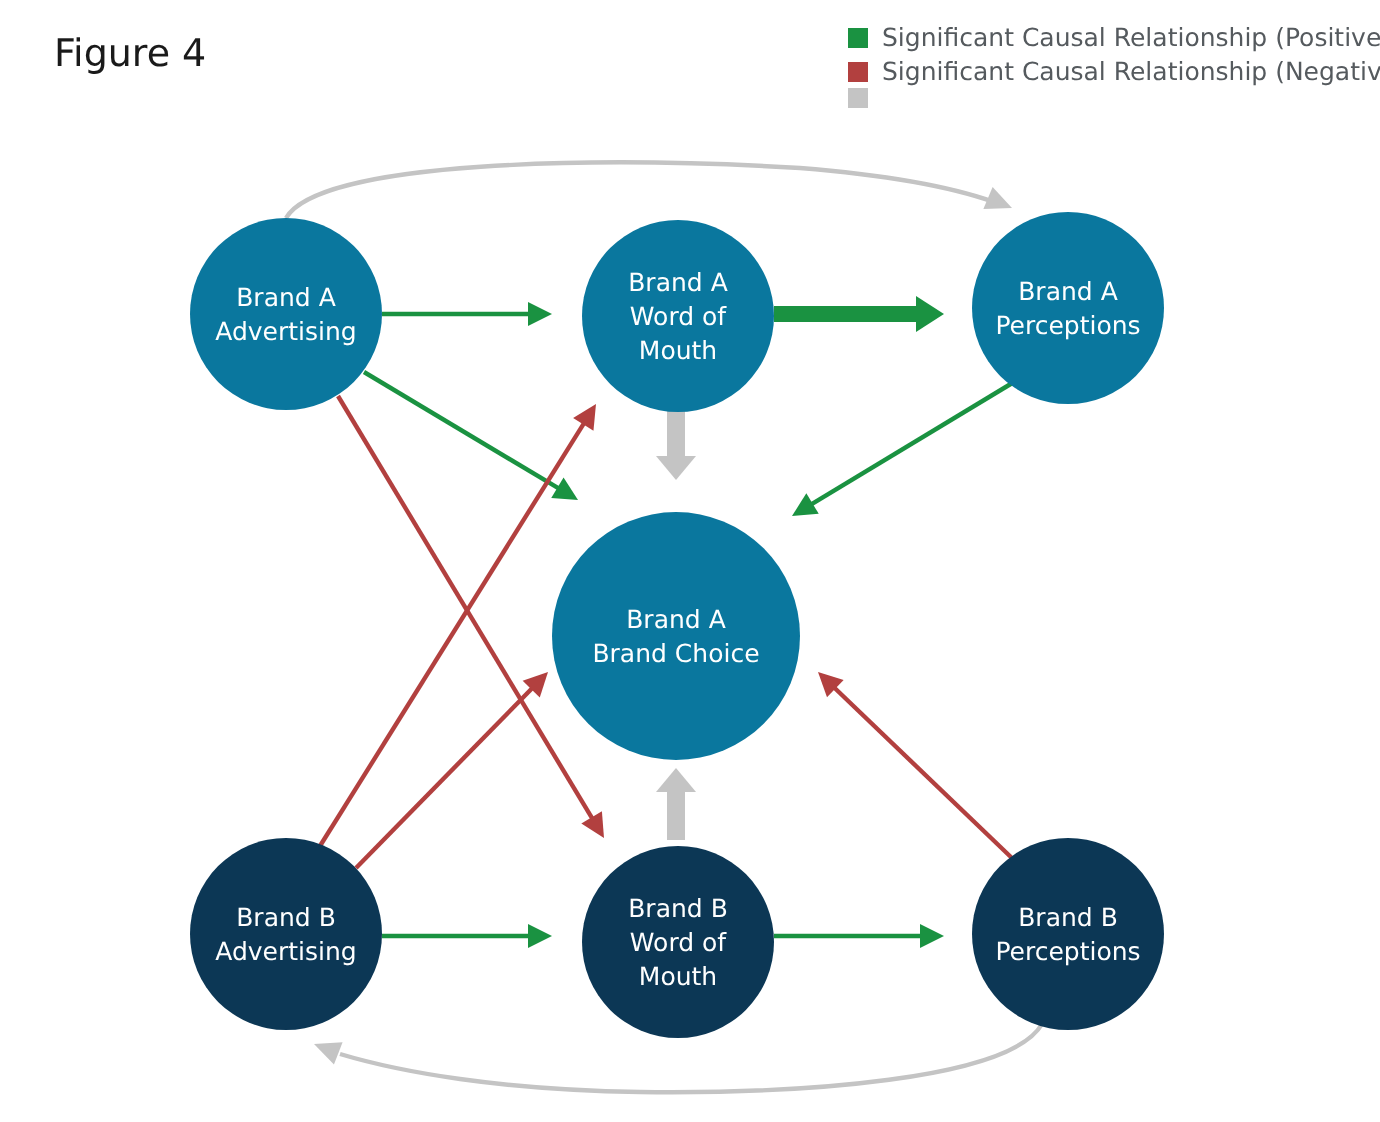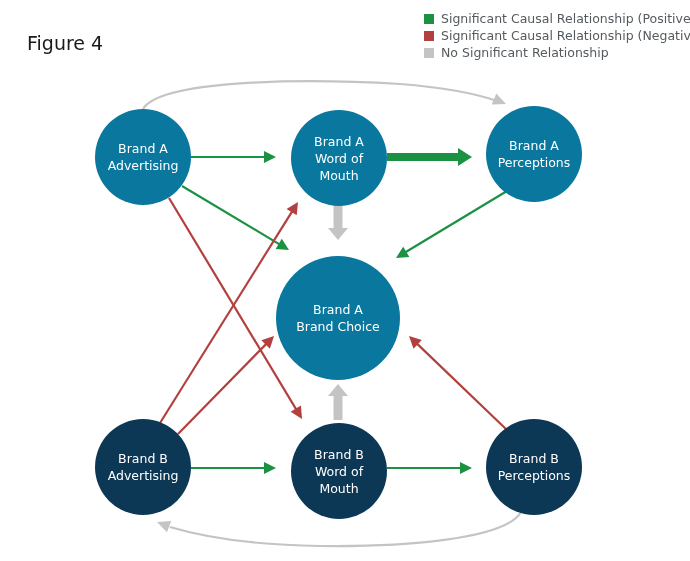--- a/index.html
+++ b/index.html
@@ -1,17 +1,17 @@
 <!DOCTYPE html>
 <html><head>
   <meta charset="utf-8">
   <style>
     html, body { margin: 0; padding: 0; background: #ffffff; }
     body { width: 690px; height: 561px; position: relative; overflow: hidden; font-family: "DejaVu Sans", sans-serif; }
-    .fig-title { position: absolute; left: 27px; top: 32px; font-size: 19px; color: #1a1a1a; font-family: "DejaVu Sans", sans-serif; }
+    .fig-title { position: absolute; left: 27px; top: 16px; font-size: 19px; color: #1a1a1a; font-family: "DejaVu Sans", sans-serif; }
     .legend { position: absolute; left: 424px; top: 10px; font-size: 12.5px; color: #555a5e; line-height: 17px; }
     .legend-row { display: flex; align-items: center; white-space: nowrap; }
     .legend-swatch { width: 10px; height: 10px; margin-right: 7px; display: inline-block; }
     svg.diagram { position: absolute; left: 0; top: 0; }
     .node-label { font-family: "DejaVu Sans", sans-serif; font-size: 12.5px; fill: #ffffff; }
   </style>
 </head>
 <body>
 
 <div class="fig-title">Figure 4</div>
@@ -20,21 +20,20 @@
   <div class="legend-row">
     <span class="legend-swatch" style="background:#1a9241"></span>
     <span>Significant Causal Relationship (Positive)</span>
   </div>
   <div class="legend-row">
     <span class="legend-swatch" style="background:#b2403f"></span>
     <span>Significant Causal Relationship (Negative)</span>
   </div>
   <div class="legend-row">
     <span class="legend-swatch" style="background:#c4c4c4"></span>
-    <span>No Significant Relationship</span>
   </div>
 </div>
 
 <svg class="diagram" id="diagram" width="690" height="561" viewBox="0 0 690 561">
   <g id="edges-layer">
       <g>
         <line x1="191" y1="157" x2="265" y2="157" stroke="#1a9241" stroke-width="2.2"></line>
         <polygon points="276,157 264,163 264,151" fill="#1a9241"></polygon>
       </g>
       <g>

